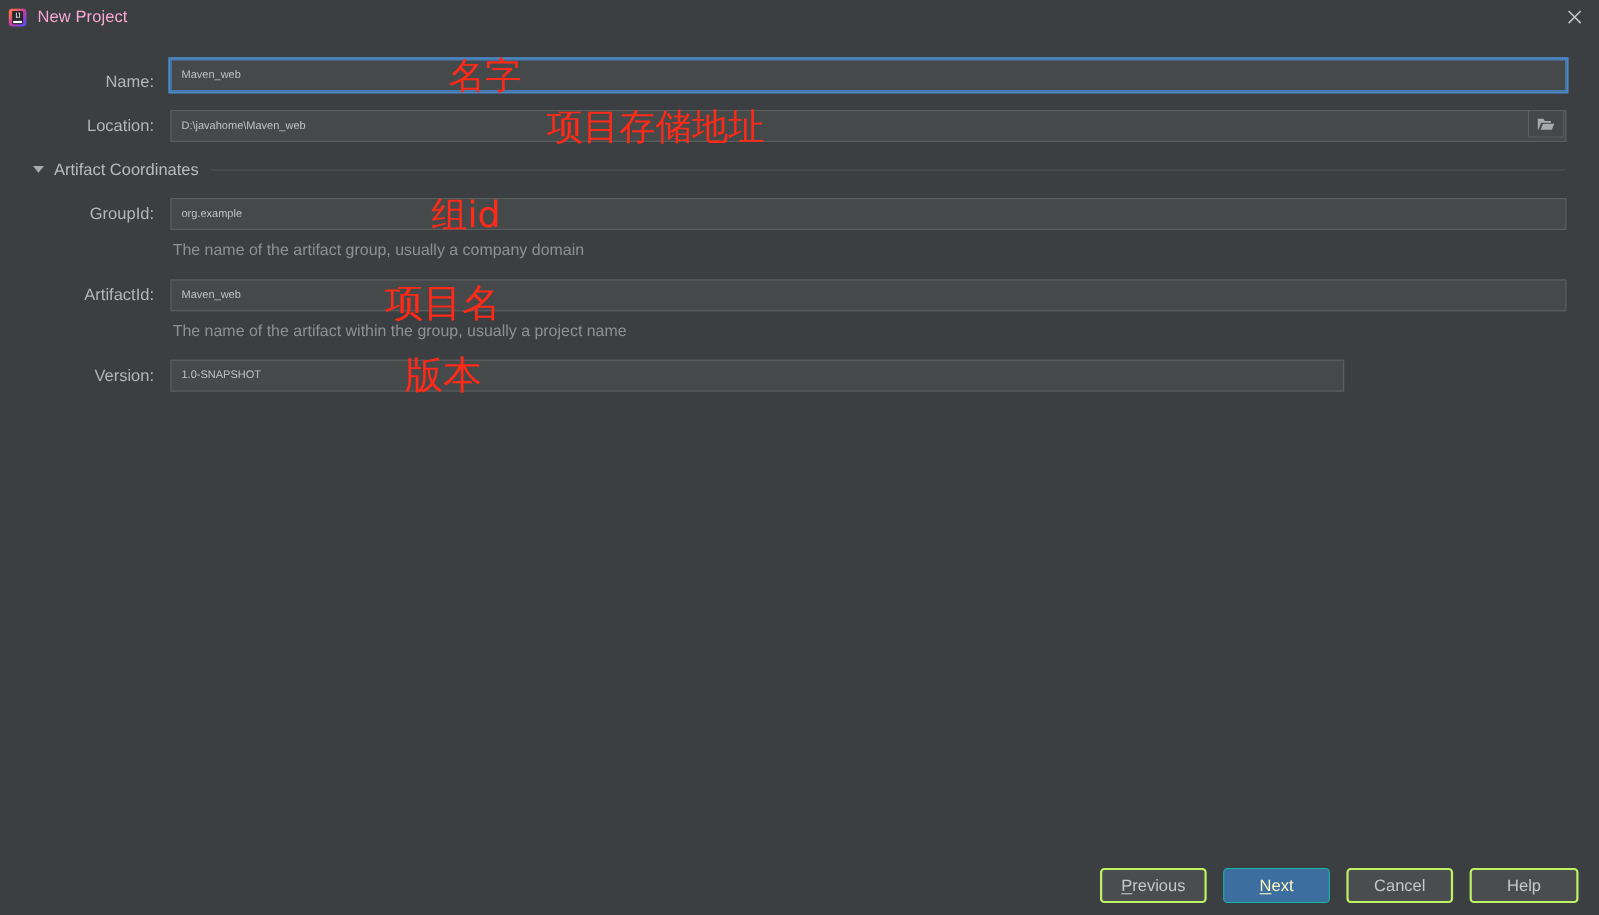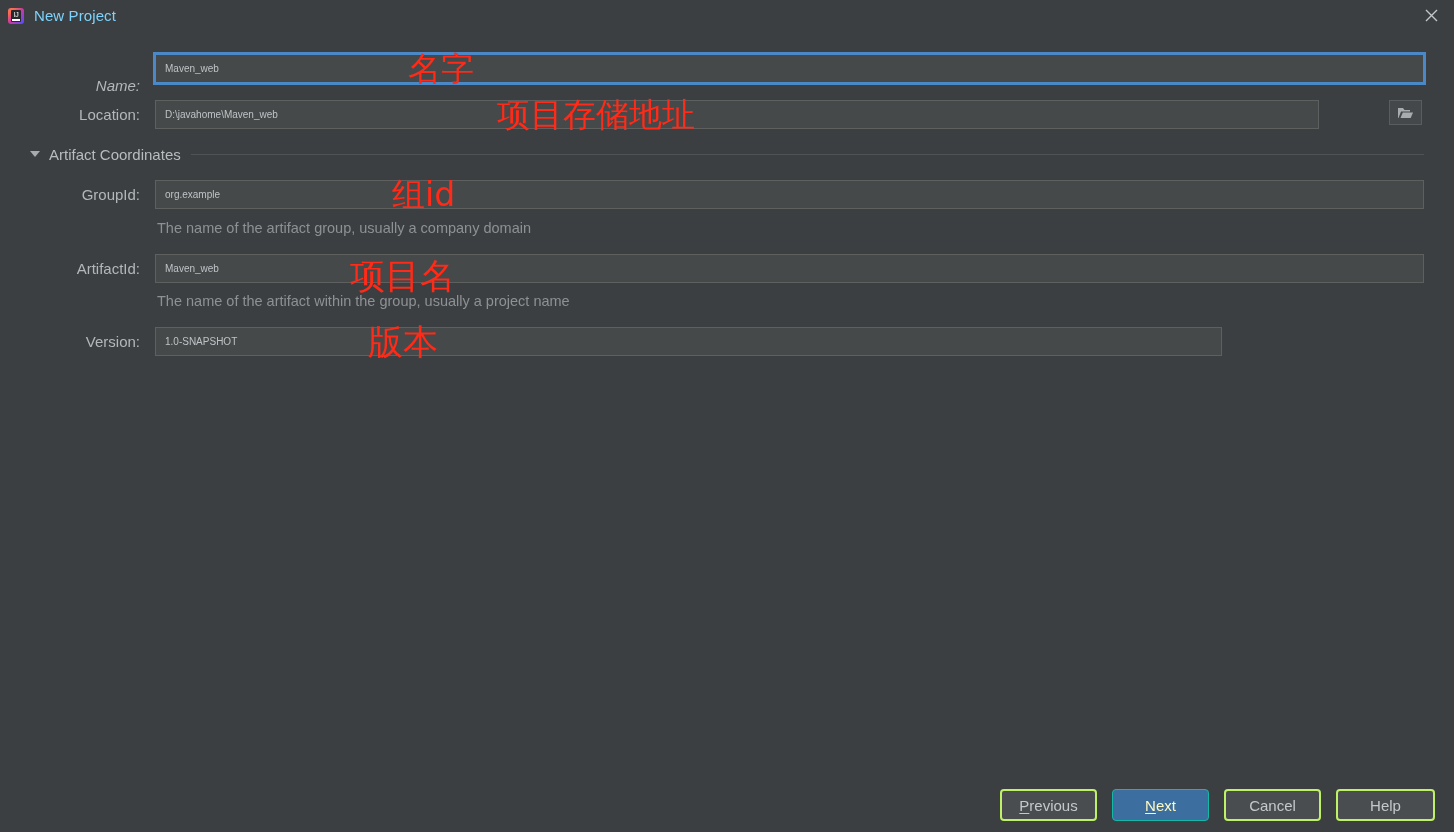--- a/index.html
+++ b/index.html
@@ -47,21 +47,21 @@
     width: 10px; height: 12px;
     color: #ffffff; font-size: 7px; line-height: 9px;
     text-align: center; font-family: "Liberation Sans", sans-serif;
     letter-spacing: -0.5px;
   }
   #app-icon .bar {
     position: absolute; left: 6px; top: 13px;
     width: 8px; height: 2px; background: #ffffff;
   }
   #window-title {
-    font-size: 15px; color: #7dd3fc; letter-spacing: 0.1px; text-align: right;
+    font-size: 15px; color: #f9a8d4; letter-spacing: 0.1px; text-align: right;
   }
   #close-button {
     position: absolute; right: 0; top: 0;
     width: 46px; height: 31px;
     display: flex; align-items: center; justify-content: center;
     cursor: pointer;
   }
   #close-button svg { display: block; }
 
   
@@ -176,27 +176,27 @@
     </div>
     <div id="window-title">New Project</div>
     <div id="close-button">
       <svg width="15" height="15" viewBox="0 0 15 15">
         <path d="M2 2 L13 13 M13 2 L2 13" stroke="#c3c6c9" stroke-width="1.4" fill="none"></path>
       </svg>
     </div>
   </div>
 
   <div class="row" style="top:54px;height:29px;">
-    <div class="lbl" style="top:23px;font-style:italic;">Name:</div>
+    <div class="lbl" style="top:12px;">Name:</div>
     <div class="field focused" style="top:0;width:1269px;" placeholder="">Maven_web</div>
   </div>
 
   <div class="row" style="top:100px;height:29px;padding-left:12px;">
     <div class="lbl" style="top:6px;">Location:</div>
-    <div class="field" style="top:0;width:1164px;" placeholder="">D:\javahome\Maven_web</div>
+    <div class="field" style="top:0;width:1269px;" placeholder="">D:\javahome\Maven_web</div>
   </div>
   <div id="browse-button">
     <svg width="17" height="14" viewBox="0 0 17 14">
       <path d="M1 12 L1 2 L6 2 L7.5 4 L13 4 L13 5.5 L4 5.5 L1.5 12 Z" fill="#a9acae"></path>
       <path d="M3.5 12 L5.8 6.5 L16 6.5 L13.7 12 Z" fill="#a9acae"></path>
     </svg>
   </div>
 
   <div id="artifact-section">
     <div id="artifact-arrow"></div>

